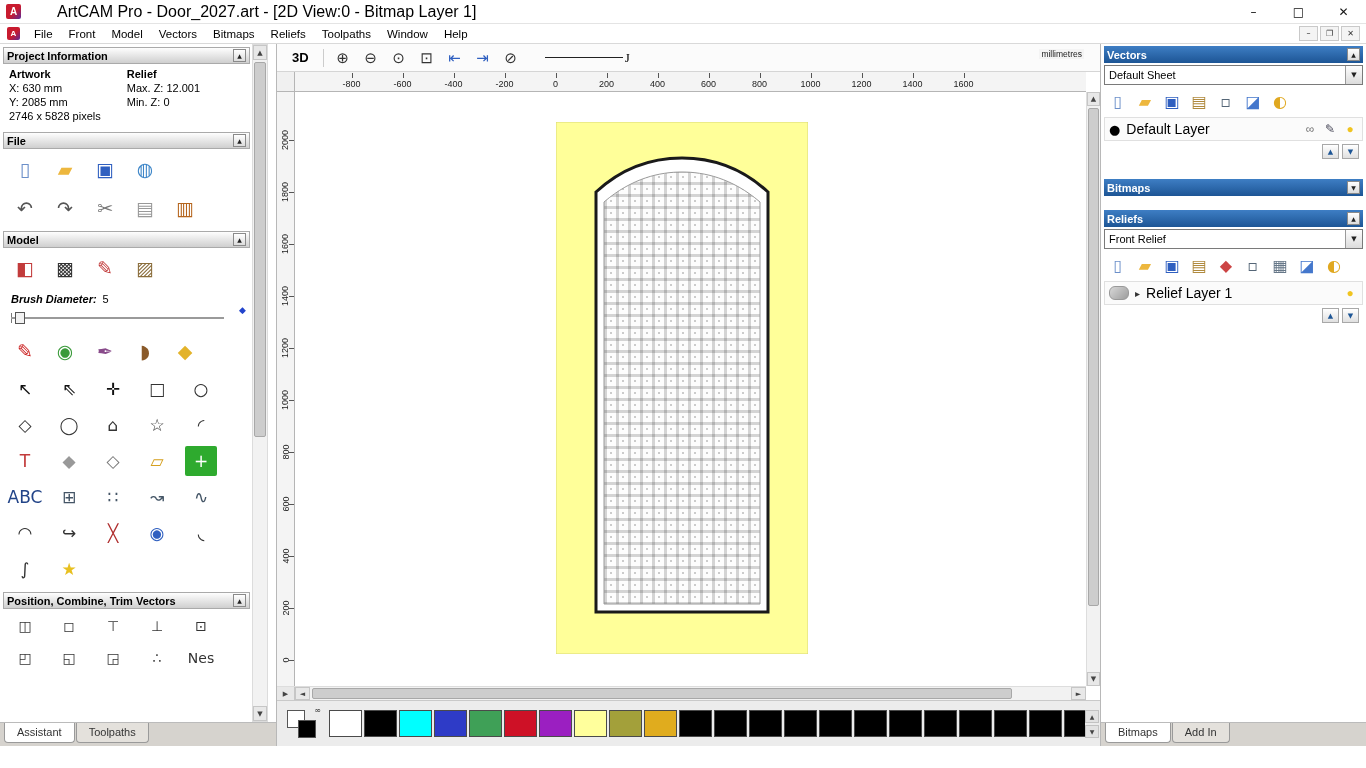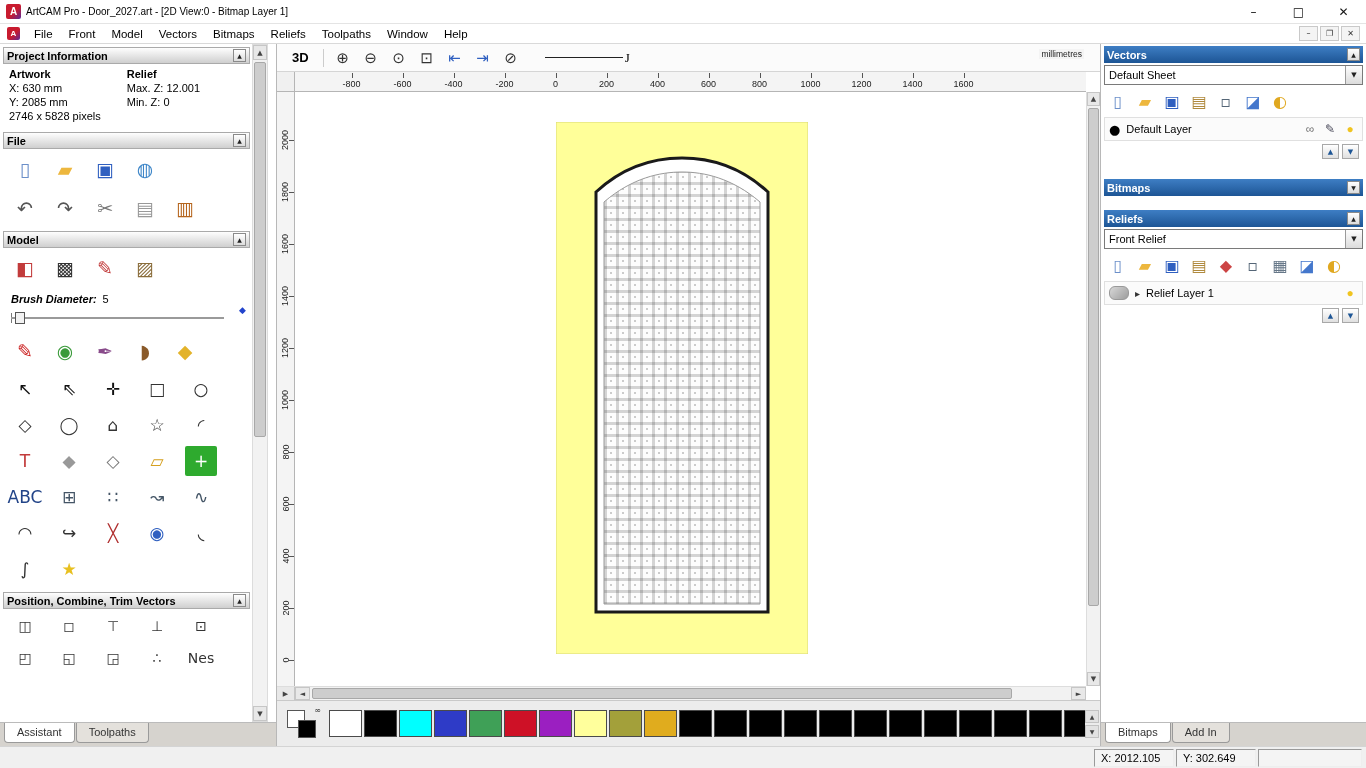--- a/index.html
+++ b/index.html
@@ -3,21 +3,21 @@
 <meta charset="utf-8">
 <style>
   *{box-sizing:border-box;margin:0;padding:0;}
   html,body{background:#555;}
   .app{position:relative;width:1366px;height:768px;background:#fff;font-family:"Liberation Sans",sans-serif;font-size:11px;color:#000;overflow:hidden;}
   .glyph{font-family:"DejaVu Sans",sans-serif;}
 
   
   .titlebar{position:absolute;top:0;left:0;right:0;height:24px;background:#fff;display:flex;align-items:center;border-bottom:1px solid #e4e4e4;}
   .app-icon{width:15px;height:15px;margin:0 5px 0 6px;background:linear-gradient(135deg,#c81b2f 55%,#5a2a9c);color:#fff;font-size:10px;font-weight:bold;display:flex;align-items:center;justify-content:center;border-radius:2px;}
-  .title-text{font-size:10px;}
+  .title-text{font-size:16px;margin-left:31px;}
   .win-btns{margin-left:auto;display:flex;height:100%;}
   .win-btn{width:45px;height:100%;display:flex;align-items:center;justify-content:center;font-size:12px;color:#111;}
 
   
   .menubar{position:absolute;top:24px;left:0;right:0;height:20px;background:#fff;border-bottom:1px solid #d9d9d9;display:flex;align-items:center;}
   .mdi-icon{width:13px;height:13px;margin:0 6px 0 7px;background:linear-gradient(135deg,#c81b2f 55%,#5a2a9c);color:#fff;font-size:8px;font-weight:bold;display:flex;align-items:center;justify-content:center;border-radius:2px;}
   .menu-item{padding:2px 8px;font-size:11.5px;cursor:default;}
   .mdi-btns{margin-left:auto;display:flex;gap:2px;margin-right:6px;}
   .mdi-btn{width:19px;height:15px;border:1px solid #c9c9c9;background:#f4f4f4;display:flex;align-items:center;justify-content:center;font-size:8px;color:#333;}
 
@@ -99,21 +99,21 @@
   .blue-hdr{height:17px;background:linear-gradient(#3e7ec4,#1d5595);display:flex;align-items:center;padding:0 3px;}
   .blue-hdr .sec-title{color:#fff;font-weight:bold;}
   .dropdown{height:20px;margin:2px 0;border:1px solid #7a7a7a;background:#fff;display:flex;align-items:center;}
   .dropdown .val{flex:1;padding-left:4px;font-size:11px;}
   .dropdown .dd-btn{width:17px;height:100%;background:linear-gradient(#fdfdfd,#dcdcdc);border-left:1px solid #9a9a9a;display:flex;align-items:center;justify-content:center;font-size:7px;color:#222;}
   .rp-toolbar{display:flex;align-items:center;gap:3px;padding:3px 2px;}
   .rp-toolbar .tool{width:24px;height:24px;}
   .rp-toolbar .tool .g{font-size:16px;}
   .layer-row{display:flex;align-items:center;gap:6px;padding:3px 4px;border:1px solid #e0e0e0;background:#fbfbfb;}
   .layer-swatch{font-size:13px;line-height:1;color:#000;}
-  .layer-name{flex:1;font-size:11px;}
+  .layer-name{flex:1;font-size:14px;}
   .layer-icons{display:flex;gap:4px;}
   .mini-tool{width:16px;height:16px;display:flex;align-items:center;justify-content:center;}
   .mini-tool .g{font-size:12px;}
   .updown-row{display:flex;justify-content:flex-end;gap:3px;padding:3px 4px 6px;}
   .ud-btn{width:17px;height:15px;border:1px solid #a8a8a8;background:linear-gradient(#fff,#e0e0e0);display:flex;align-items:center;justify-content:center;font-size:7px;color:#1d5595;}
   .rp-gap{height:14px;}
   .expander{font-size:10px;color:#333;font-family:"DejaVu Sans",sans-serif;}
   .relief-thumb{width:20px;height:14px;background:linear-gradient(135deg,#d8d8d8,#9c9c9c);border:1px solid #999;border-radius:6px;}
   .rp-tabs{position:absolute;left:0;bottom:0;right:0;height:24px;background:#d6d3ce;border-top:1px solid #bbb;display:flex;align-items:flex-start;padding-left:4px;gap:1px;}
 
@@ -732,20 +732,14 @@
       <span class="ud-btn glyph">▲</span>
       <span class="ud-btn glyph">▼</span>
     </div>
 
     <div class="rp-tabs">
       <span class="tab active">Bitmaps</span>
       <span class="tab">Add In</span>
     </div>
   </div>
 
-  <div class="statusbar">
-    <span class="sb-fill"></span>
-    <span class="status-cell">X: 2012.105</span>
-    <span class="status-cell">Y: 302.649</span>
-    <span class="status-pad"></span>
-  </div>
 
 </div>
 
 </body></html>

